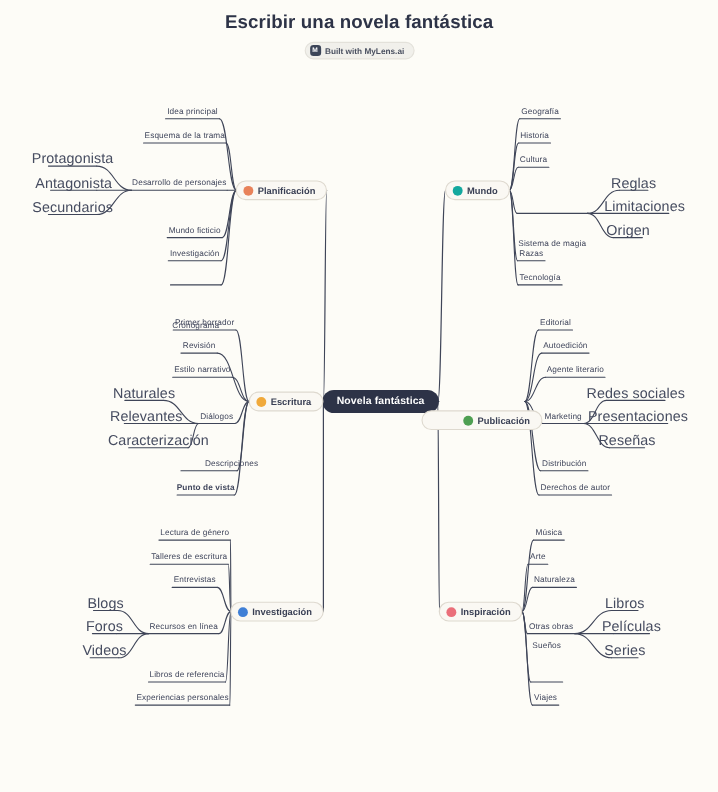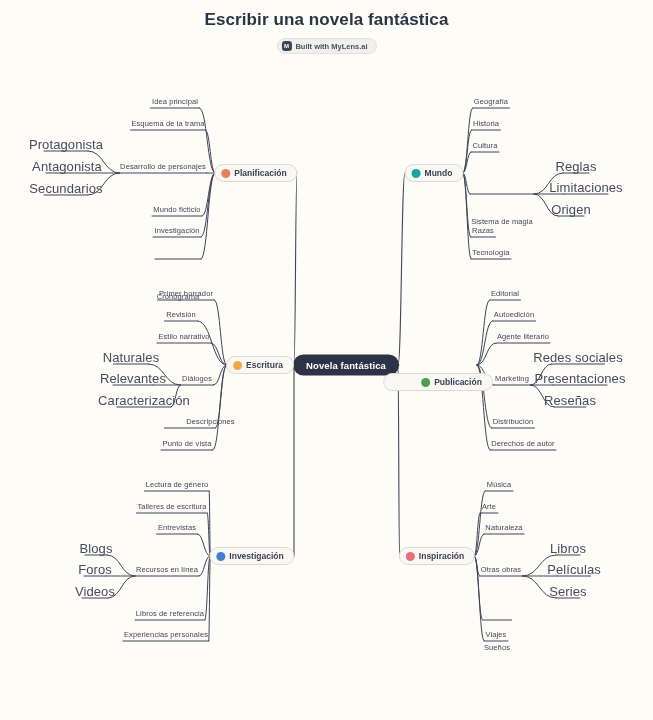--- a/index.html
+++ b/index.html
@@ -255,21 +255,21 @@
         <span>Escritura</span>
       </div>
       <div class="leaf" style="left: 186px; top: 293px;">Primer borrador</div>
       <div class="leaf" style="left: 181px; top: 314px;">Revisión</div>
       <div class="leaf" style="left: 184px; top: 336px;">Estilo narrativo</div>
       <div class="leaf" style="left: 197px; top: 378px;">Diálogos</div>
       <div class="leaf lvl3" style="left: 131px; top: 357px;">Naturales</div>
       <div class="leaf lvl3" style="left: 133px; top: 378px;">Relevantes</div>
       <div class="leaf lvl3" style="left: 144px; top: 400px;">Caracterización</div>
       <div class="leaf" style="left: 190px; top: 421px; padding-left: 41px;">Descripciones</div>
-      <div class="leaf" style="left: 187px; top: 443px;">Punto de vista</div>
+      <div class="leaf" style="left: 187px; top: 443px; font-weight: bold;">Punto de vista</div>
       <div class="node branch-node" style="left: 438px; top: 382px; padding-left: 37px;">
         <span class="dot" style="background: rgb(78, 159, 82);"></span>
         <span>Publicación</span>
       </div>
       <div class="leaf" style="left: 505px; top: 293px;">Editorial</div>
       <div class="leaf" style="left: 514px; top: 314px;">Autoedición</div>
       <div class="leaf" style="left: 523px; top: 336px;">Agente literario</div>
       <div class="leaf" style="left: 512px; top: 378px;">Marketing</div>
       <div class="leaf lvl3" style="left: 578px; top: 357px;">Redes sociales</div>
       <div class="leaf lvl3" style="left: 580px; top: 378px;">Presentaciones</div>
@@ -293,16 +293,16 @@
         <span class="dot" style="background: rgb(234, 111, 122);"></span>
         <span>Inspiración</span>
       </div>
       <div class="leaf" style="left: 499px; top: 484px;">Música</div>
       <div class="leaf" style="left: 489px; top: 506px;">Arte</div>
       <div class="leaf" style="left: 504px; top: 527px;">Naturaleza</div>
       <div class="leaf" style="left: 501px; top: 569px;">Otras obras</div>
       <div class="leaf lvl3" style="left: 568px; top: 548px;">Libros</div>
       <div class="leaf lvl3" style="left: 574px; top: 569px;">Películas</div>
       <div class="leaf lvl3" style="left: 568px; top: 591px;">Series</div>
-      <div class="leaf" style="left: 497px; top: 647px;">Sueños</div>
+      <div class="leaf" style="left: 497px; top: 587px;">Sueños</div>
       <div class="leaf" style="left: 496px; top: 634px;">Viajes</div>
     </div>
 </div>
 
 </body></html>

